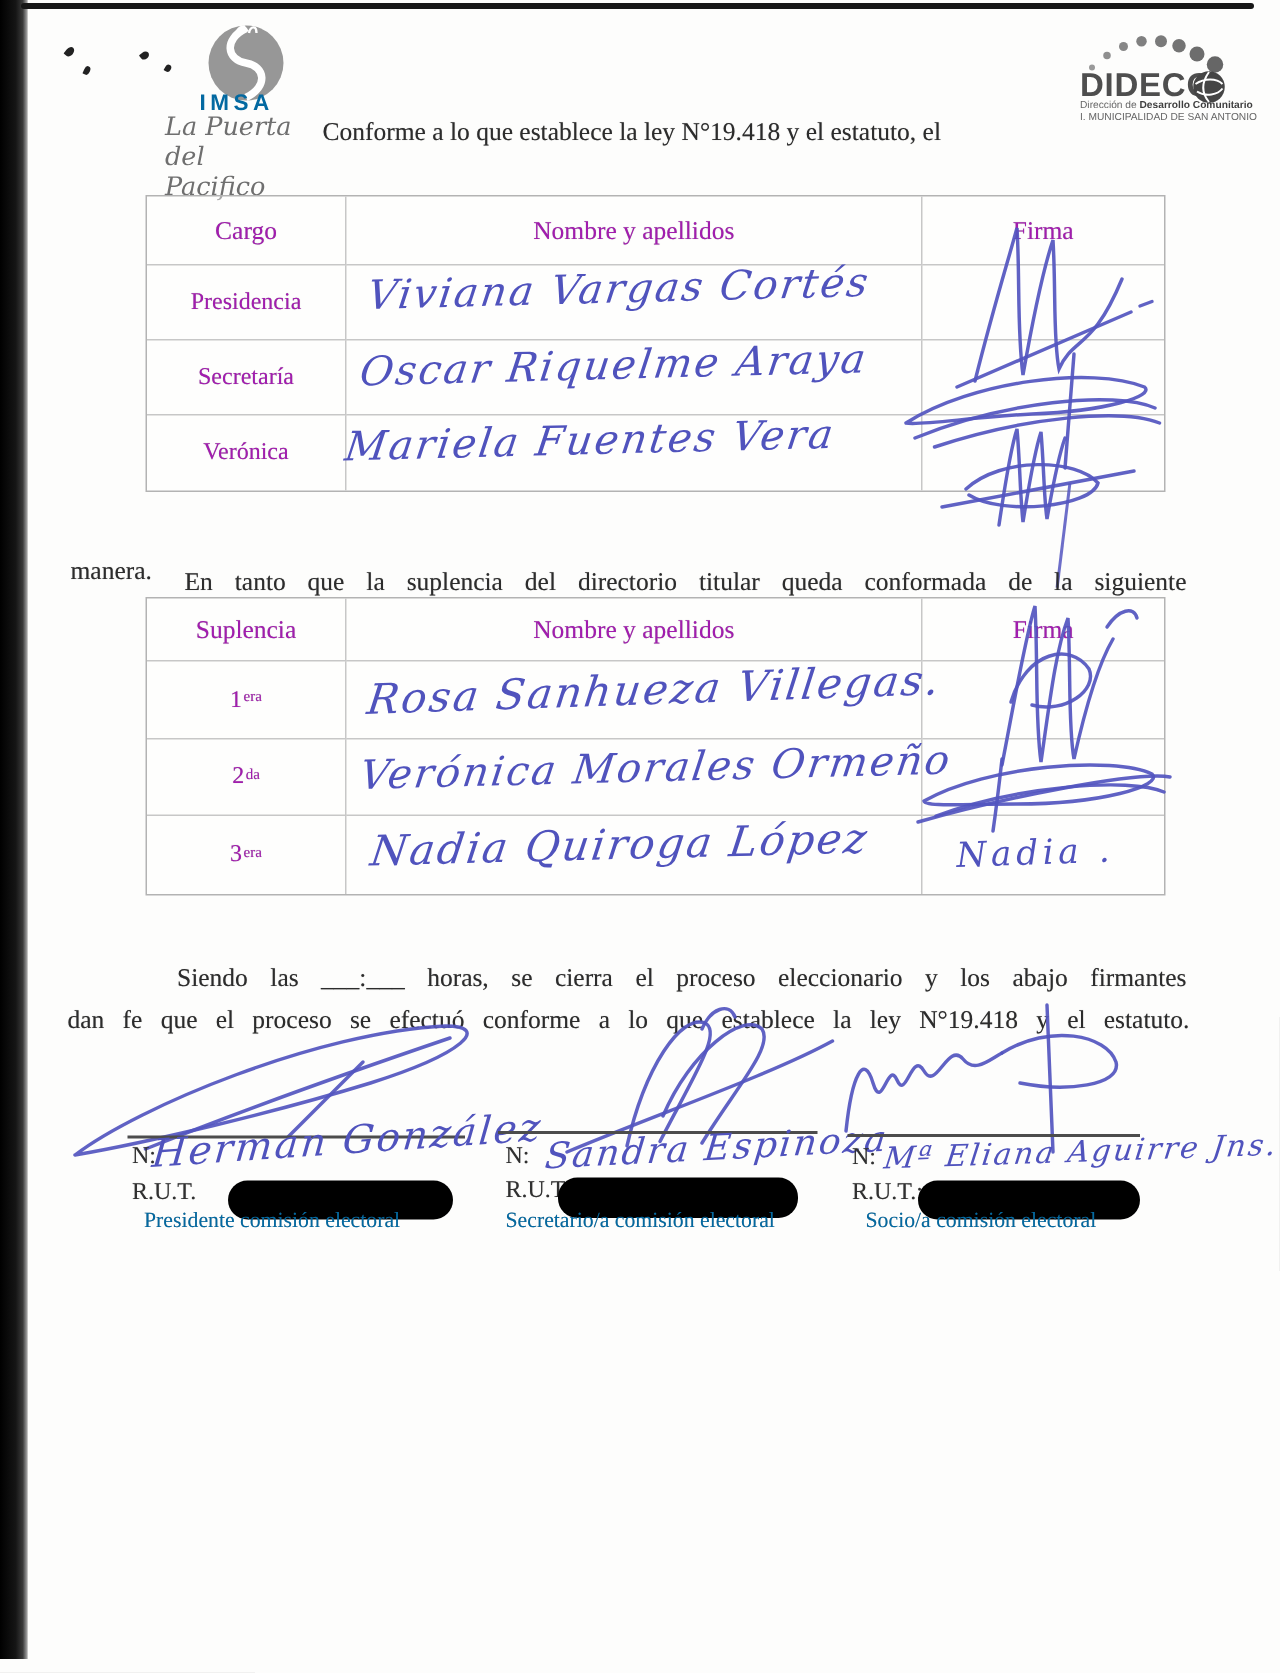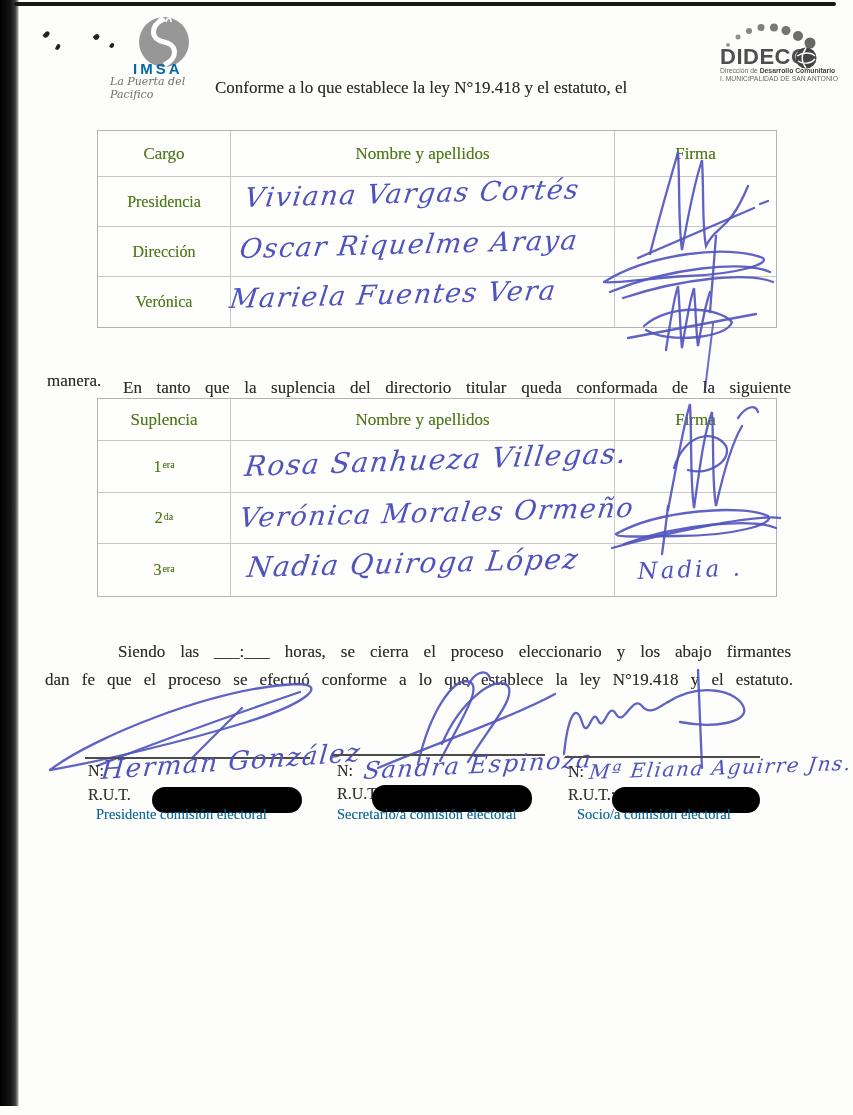--- a/index.html
+++ b/index.html
@@ -11,37 +11,37 @@
      background:linear-gradient(90deg,#000 0%,#151515 55%,#3a3a3a 80%,#9a9a9a 94%,#fdfdfc 100%);}
   .scan-top{left:14px;top:2px;width:822px;height:4px;background:#171717;border-radius:2px;}
   .speck{background:#222;border-radius:60% 60% 60% 10%;}
   
   .ptxt{white-space:nowrap;font-size:17px;color:#2c2c2c;text-shadow:0 0 .5px rgba(40,40,40,.45);}
   .jline{white-space:normal;text-align:justify;text-align-last:justify;margin-top:36px;}
   
   .doc-table{position:absolute;left:97px;display:grid;grid-template-columns:133px 384px 161px;
      border:1.4px solid #b3b3b3;background:rgba(255,255,255,.4);}
   .c{border-right:1.2px solid #c7c7c7;border-bottom:1.2px solid #c7c7c7;display:flex;
-     align-items:center;justify-content:center;font-size:16px;color:#4d7c0f;
+     align-items:center;justify-content:center;font-size:16px;color:#a21caf;
      text-shadow:0 0 .5px rgba(40,40,40,.4);}
   .c.hd{font-size:17px;}
   .c.ec{border-right:none;}
   .c.er{border-bottom:none;}
   .c sup{font-size:10px;margin-left:1px;transform:translateY(-2px);}
   
   .hand{position:absolute;font-family:"DejaVu Serif",serif;font-style:italic;color:#5053bd;
         white-space:nowrap;letter-spacing:1.5px;transform:skewX(-9deg) rotate(-1.5deg);
         transform-origin:left bottom;}
   .sig{position:absolute;color:#5355bf;}
   .sig path{fill:none;stroke:currentColor;stroke-width:2.3;stroke-linecap:round;opacity:.92;}
   .ink-stroke{width:2px;background:#5355bf;opacity:.85;}
   
   .imsa-name{font-family:"Liberation Sans",sans-serif;font-weight:bold;letter-spacing:3px;
      font-size:15px;color:#0369a1;}
-  .imsa-tag{font-family:"DejaVu Serif",serif;font-style:italic;font-size:11px;color:#6f6f6f;}
+  .imsa-tag{font-family:"DejaVu Serif",serif;font-style:italic;font-size:17px;color:#6f6f6f;}
   .dideco-name{font-family:"Liberation Sans",sans-serif;font-weight:600;font-size:22px;
      color:#4e4e4e;letter-spacing:.5px;}
   .dideco-sub{font-family:"Liberation Sans",sans-serif;font-size:6.8px;color:#666;white-space:nowrap;}
   .dideco-sub b{color:#3f3f3f;}
   
   .sig-line{height:2px;background:#4c4c4c;}
   .lbl{font-size:16px;color:#303030;white-space:nowrap;text-shadow:0 0 .5px rgba(40,40,40,.4);}
   .role{font-size:14.5px;color:#0369a1;white-space:nowrap;text-shadow:0 0 .4px rgba(60,60,60,.4);}
   .redaction{background:#000;border-radius:13px;}
 </style>
@@ -89,21 +89,21 @@
 
   <div class="abs ptxt" style="left:215px;top:78px;">Conforme a lo que establece la ley N°19.418 y el estatuto, el</div>
 
   <div class="doc-table" style="top:130px;grid-template-rows:46px 50px 50px 50px;">
     <div class="c hd">Cargo</div>
     <div class="c hd">Nombre y apellidos</div>
     <div class="c hd ec">Firma</div>
     <div class="c">Presidencia</div>
     <div class="c"></div>
     <div class="c ec"></div>
-    <div class="c">Dirección</div>
+    <div class="c">Secretaría</div>
     <div class="c"></div>
     <div class="c ec"></div>
     <div class="c er">Verónica</div>
     <div class="c er"></div>
     <div class="c ec er"></div>
   </div>
 
   <div class="hand" style="left:243px;top:182px;font-size:27px;">Viviana Vargas Cortés</div>
   <div class="hand" style="left:238px;top:233px;font-size:27px;">Oscar Riquelme Araya</div>
   <div class="hand" style="left:228px;top:283px;font-size:27px;">Mariela Fuentes Vera</div>

